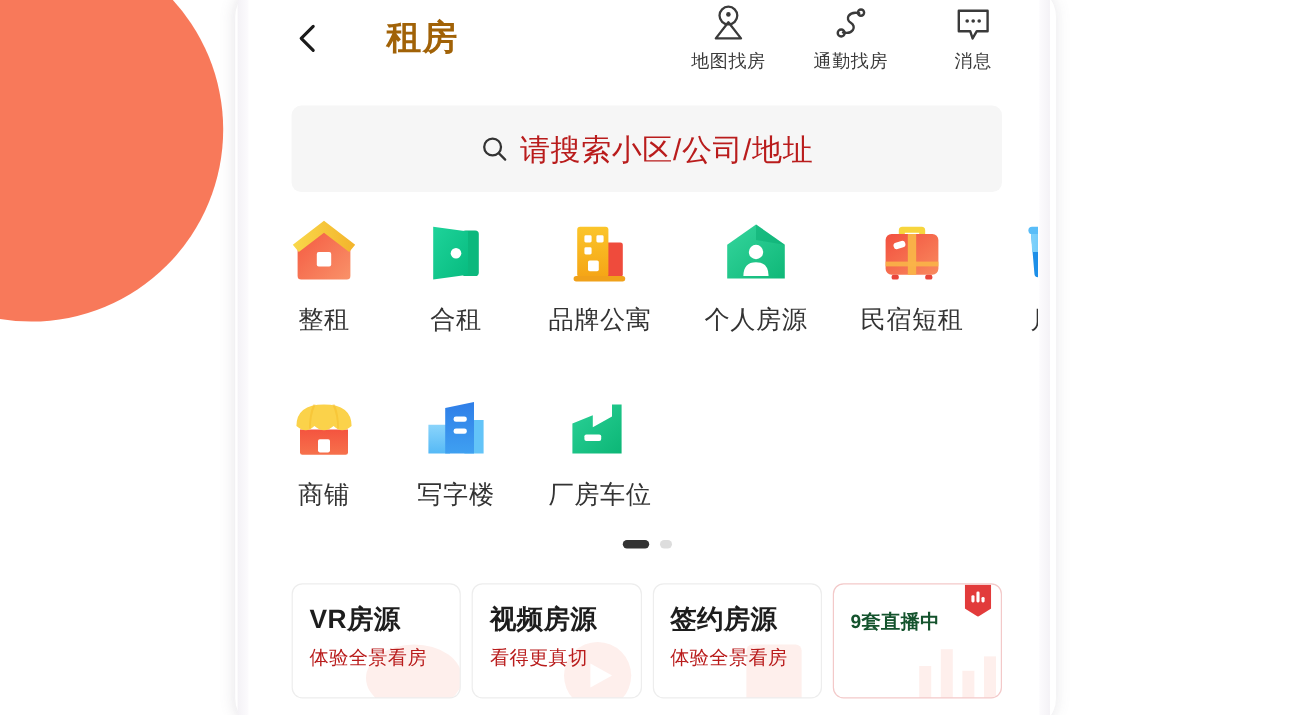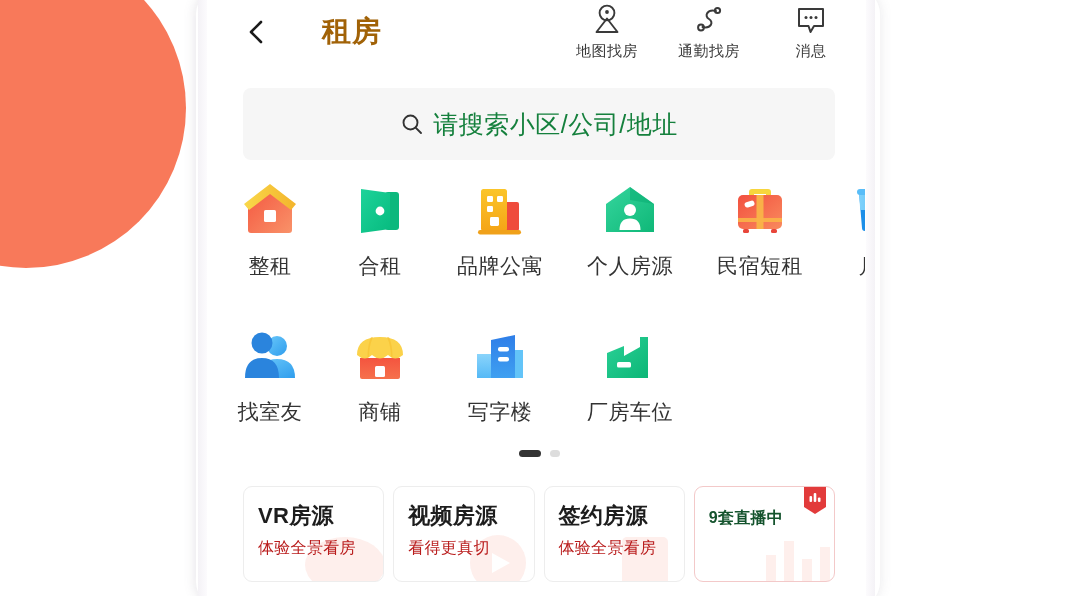--- a/index.html
+++ b/index.html
@@ -89,21 +89,21 @@
   
   .search-bar {
     position: absolute; left: 30px; top: 100px;
     width: 592px; height: 72px;
     background: #f6f6f6;
     border-radius: 8px;
     display: flex; align-items: center; justify-content: center;
     cursor: text;
   }
   .search-inner { display: flex; align-items: center; gap: 9px; }
-  .search-ph { font-size: 25px; color: #15803d; letter-spacing: .5px; }
+  .search-ph { font-size: 25px; color: #b91c1c; letter-spacing: .5px; }
 
   
   .grid {
     position: absolute; left: 24px; top: 190px;
     width: 608px;
     display: grid;
     grid-template-columns: repeat(6, 1fr);
     row-gap: 18px;
     gap: 44px;
   }
@@ -351,37 +351,20 @@
             </defs>
             <path d="M10 12 h42 l-3 36 a3 3 0 0 1 -3 3 h-30 a3 3 0 0 1 -3 -3 z" fill="#1d8fe8"></path>
             <path d="M10 12 h42 l-1.2 18 h-39.6 z" fill="url(#gMonTop)"></path>
             <rect x="8" y="9" width="46" height="6" rx="3" fill="#59bdf8"></rect>
             <text x="31" y="40" font-family="'Liberation Sans',sans-serif" font-size="24" font-weight="700" fill="#ffffff" text-anchor="middle">月</text>
           </svg>
         </span>
         <span class="cell-label">月租</span>
       </div>
 
-      <div class="grid-cell">
-        <span class="icon-wrap">
-          <svg width="62" height="62" viewBox="0 0 62 62">
-            <defs>
-              <linearGradient id="gRM" x1="0" y1="0" x2="1" y2="1">
-                <stop offset="0%" stop-color="#6ac8fa"></stop>
-                  <stop offset="100%" stop-color="#2f9ded"></stop>
-              </linearGradient>
-            </defs>
-            <circle cx="38" cy="20" r="10" fill="url(#gRM)"></circle>
-            <path d="M20 52 Q20 33 38 33 Q56 33 56 52 Z" fill="url(#gRM)"></path>
-            <circle cx="23" cy="17" r="10.5" fill="#2a84dd"></circle>
-            <path d="M6 52 Q6 32 23 32 Q40 32 40 52 Z" fill="#2a84dd"></path>
-          </svg>
-        </span>
-        <span class="cell-label">找室友</span>
-      </div>
 
       <div class="grid-cell">
         <span class="icon-wrap">
           <svg width="62" height="62" viewBox="0 0 62 62">
             <defs>
               <linearGradient id="gShopBody" x1="0" y1="0" x2="0" y2="1">
                 <stop offset="0%" stop-color="#f4543f"></stop>
                   <stop offset="100%" stop-color="#f6714c"></stop>
               </linearGradient>
             </defs>

